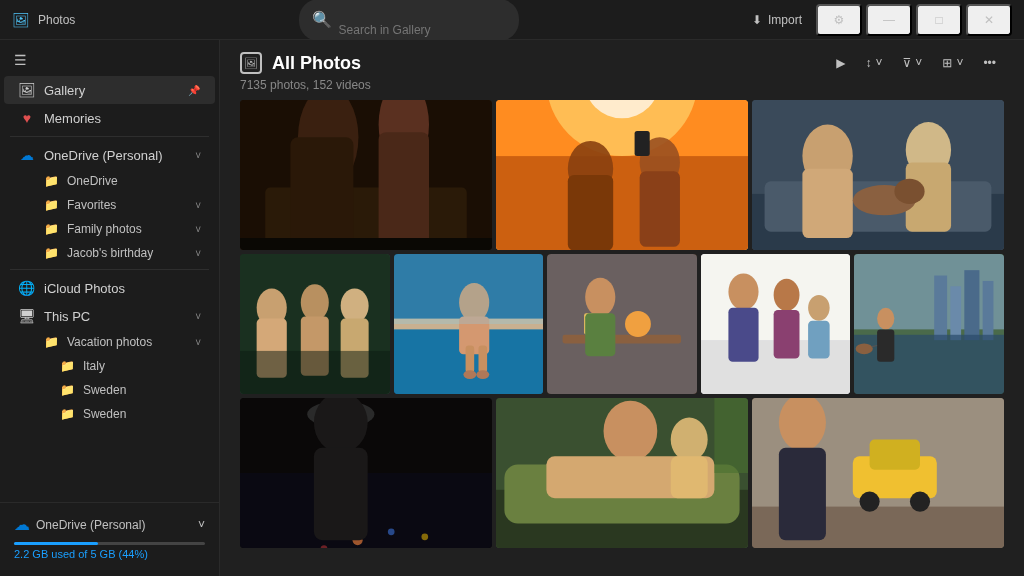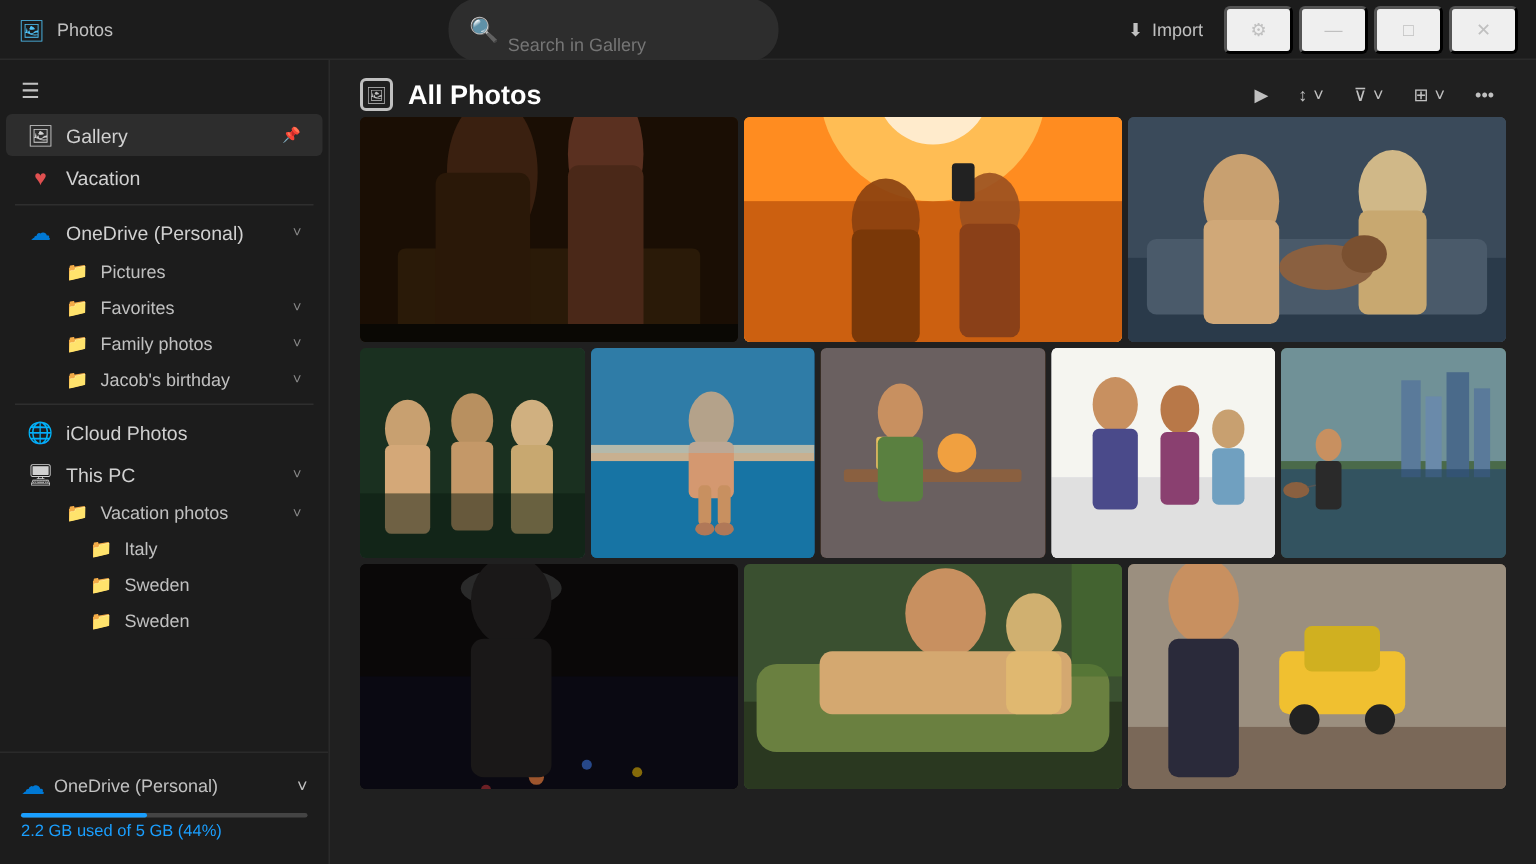--- a/index.html
+++ b/index.html
@@ -389,34 +389,34 @@
     <div class="sidebar-hamburger">☰</div>
 
     <div class="sidebar-item active">
       <span class="sidebar-icon">🖼</span>
       <span class="sidebar-label">Gallery</span>
       <span style="font-size:10px;color:#888;">📌</span>
     </div>
 
     <div class="sidebar-item">
       <span class="sidebar-icon" style="color:#e05050;">♥</span>
-      <span class="sidebar-label">Vacation</span>
+      <span class="sidebar-label">Memories</span>
     </div>
 
     <div class="sidebar-divider"></div>
 
     <div class="sidebar-section-header">
       <span class="section-icon" style="color:#0078d4;">☁</span>
       <span class="sidebar-label">OneDrive (Personal)</span>
       <span class="sidebar-chevron">˅</span>
     </div>
 
     <div class="sidebar-sub-item">
       <span>📁</span>
-      <span>Pictures</span>
+      <span>OneDrive</span>
     </div>
 
     <div class="sidebar-sub-item">
       <span>📁</span>
       <span class="sidebar-label">Favorites</span>
       <span class="sidebar-chevron">˅</span>
     </div>
 
     <div class="sidebar-sub-item">
       <span>📁</span>
@@ -497,20 +497,21 @@
           <span>⊽</span>
           <span>˅</span>
         </button>
         <button class="toolbar-btn">
           <span>⊞</span>
           <span>˅</span>
         </button>
         <button class="toolbar-btn">•••</button>
       </div>
     </div>
+    <div class="content-subtitle">7135 photos, 152 videos</div>
 
     <div class="photo-grid">
 
       <div class="grid-row">
         <div class="photo-cell tall scene-kitchen" style="background: linear-gradient(160deg, #1a0e04 0%, #2a1a08 30%, #3a2810 60%, #1a1010 100%);">
           <div class="badge badge-blue">☁</div>
 
           <svg viewBox="0 0 100 150" preserveAspectRatio="xMidYMid slice" style="width:100%;height:100%;position:absolute;top:0;left:0;">
             <rect width="100" height="150" fill="#1a0e04"></rect>
             <rect x="10" y="80" width="80" height="40" fill="#2a1a08" rx="2"></rect>

